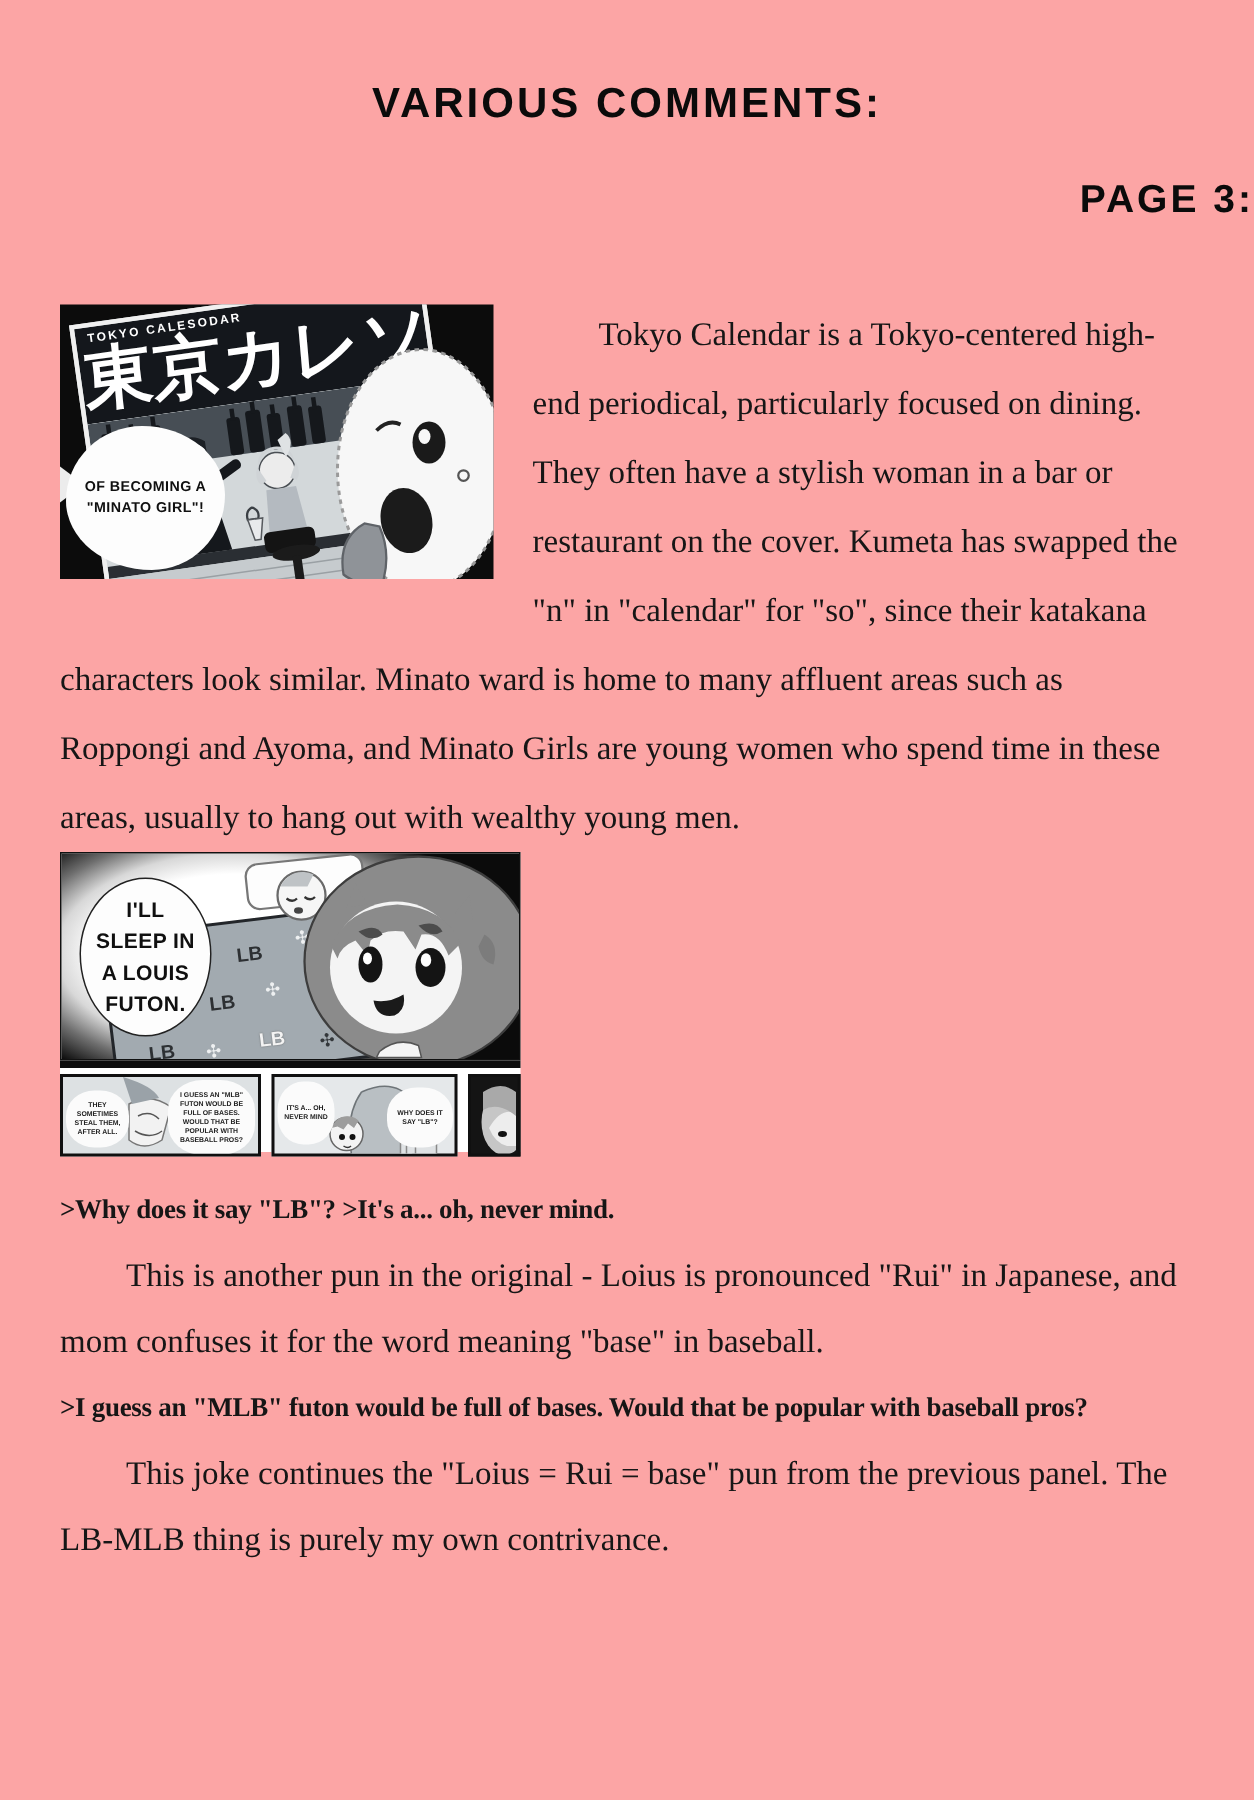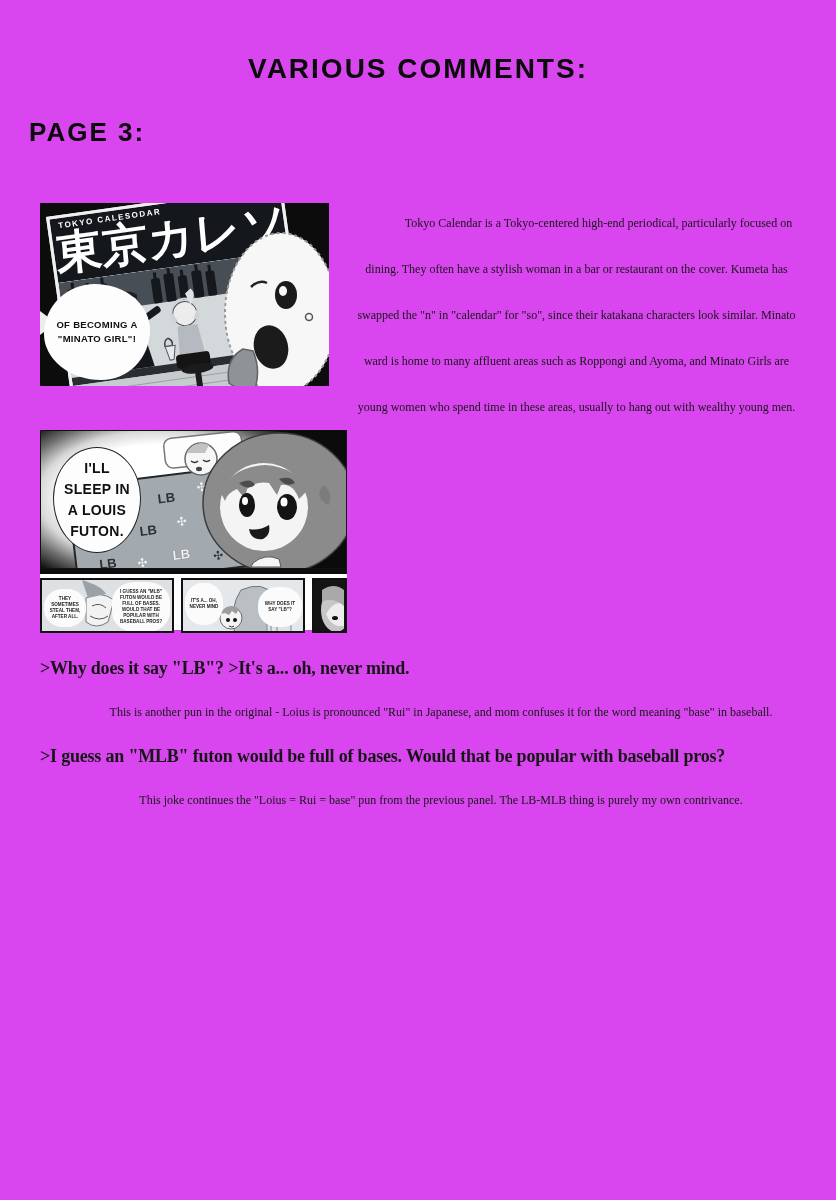--- a/index.html
+++ b/index.html
@@ -1,38 +1,38 @@
 <!DOCTYPE html>
 <html><head>
 <meta charset="utf-8">
 <style>
   * { margin:0; padding:0; box-sizing:border-box; }
   html,body { background:#fff; }
   .page {
-    position:relative; width:836px; height:1200px; background:#d946ef;
+    position:relative; width:836px; height:1200px; background:#fca5a5;
     font-family:"Liberation Serif", serif; color:#161616; overflow:hidden;
     margin:0 auto;
   }
   .doc { padding:0 38px 0 40px; }
 
   
   .h-title {
     margin-top:52px; text-align:center;
     font-family:"Liberation Sans", sans-serif; font-weight:bold;
     font-size:28px; line-height:34px; letter-spacing:2px; color:#0b0b0b;
   }
   .h-page { 
-    text-align:left; font-family:"Liberation Sans", sans-serif; font-weight:bold;
+    text-align:right; font-family:"Liberation Sans", sans-serif; font-weight:bold;
     font-size:26px; line-height:32px; letter-spacing:2px; color:#0b0b0b;padding-left:29px;
   }
   #h-page3 { margin-top:30px; margin-bottom:52px; }
   #h-page4 { margin-top:2px;  margin-bottom:18px; }
 
   
-  .para  { font-size:12px; line-height:46px; text-indent:44px; text-align:center; }
+  .para  { font-size:22px; line-height:46px; text-indent:44px; text-align:left; }
   .sec2 .para { line-height:44px; }
   .quote { font-size:18px; line-height:44px; font-weight:bold; letter-spacing:-0.2px; }
   .quote.clear-l { clear:left; padding-top:16px; }
   .sec1::after, .sec2::after { content:""; display:block; clear:both; }
 
   
   .panel1 {
     float:left; width:289px; height:183px; margin:3px 26px 0 0;
     position:relative; background:#0c0c0c; overflow:hidden;
   }

